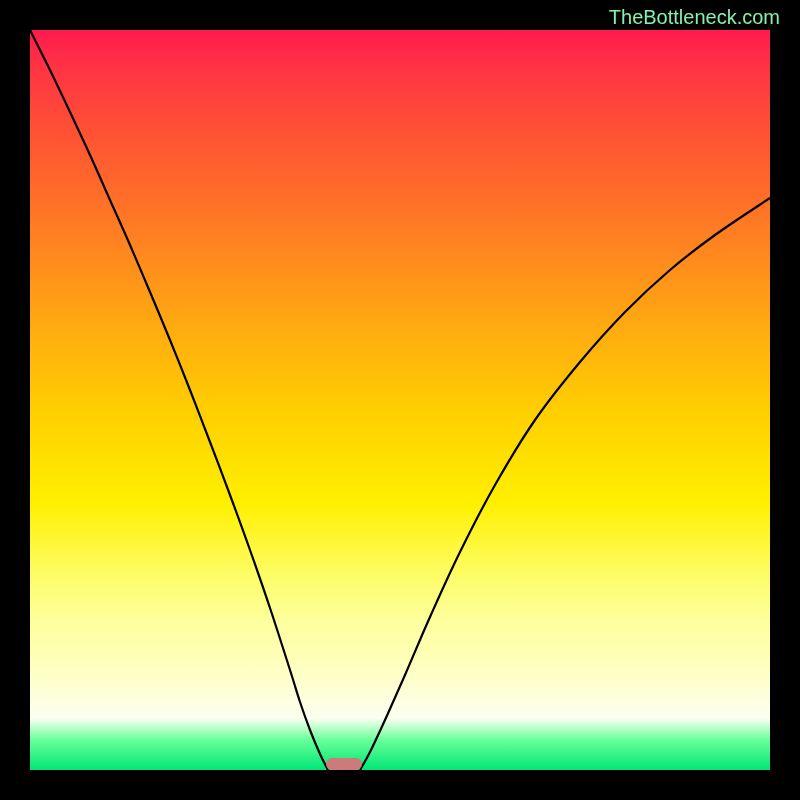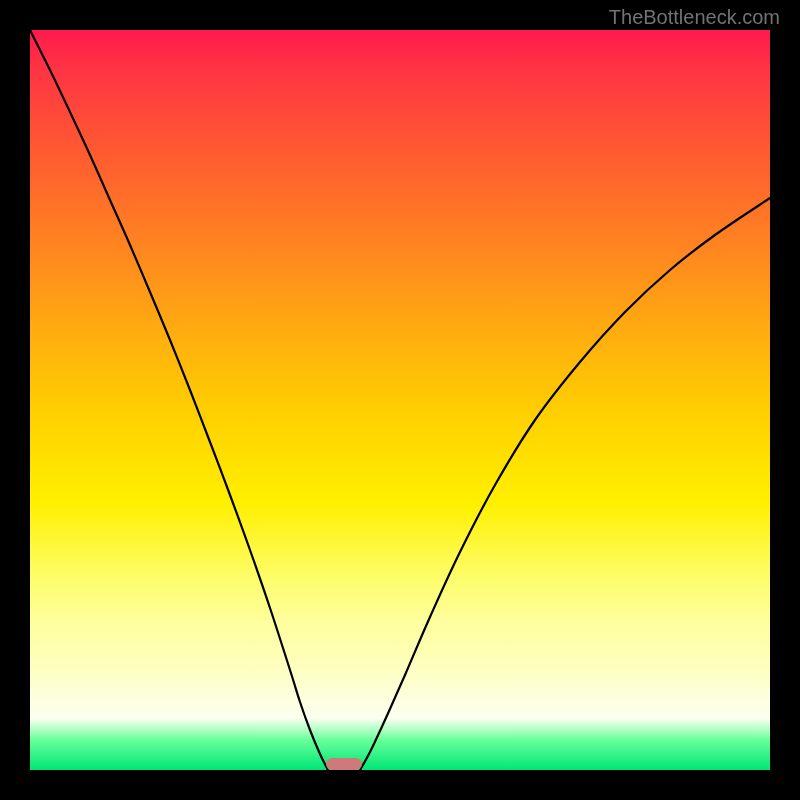--- a/index.html
+++ b/index.html
@@ -8,21 +8,21 @@
     width: 800px;
     height: 800px;
     background: #000;
     position: relative;
     font-family: Arial, sans-serif;
   }
   .watermark {
     position: absolute;
     top: 6px;
     right: 20px;
-    color: #737373;
+    color: #86efac;
     font-size: 20px;
     font-weight: 500;
     z-index: 10;
   }
   .plot-area {
     position: absolute;
     left: 30px;
     top: 30px;
     width: 740px;
     height: 740px;

